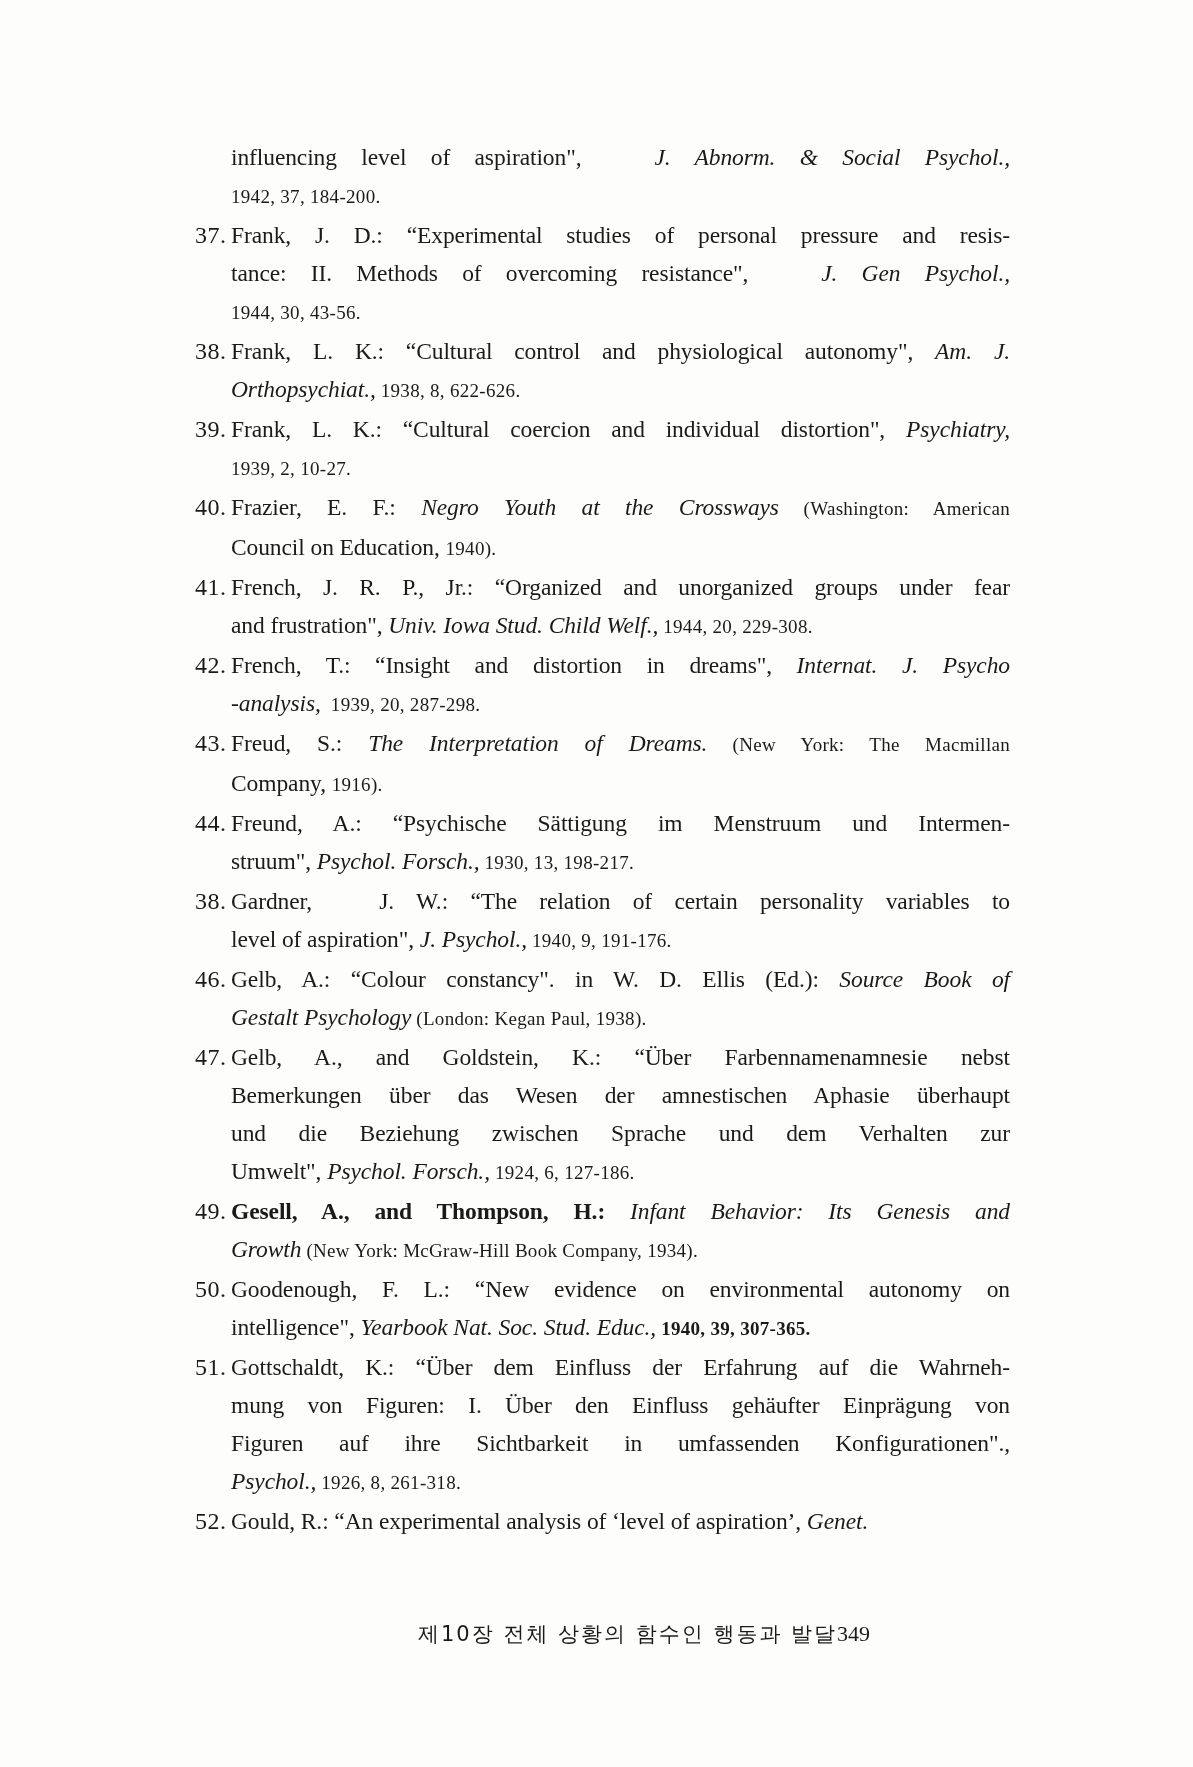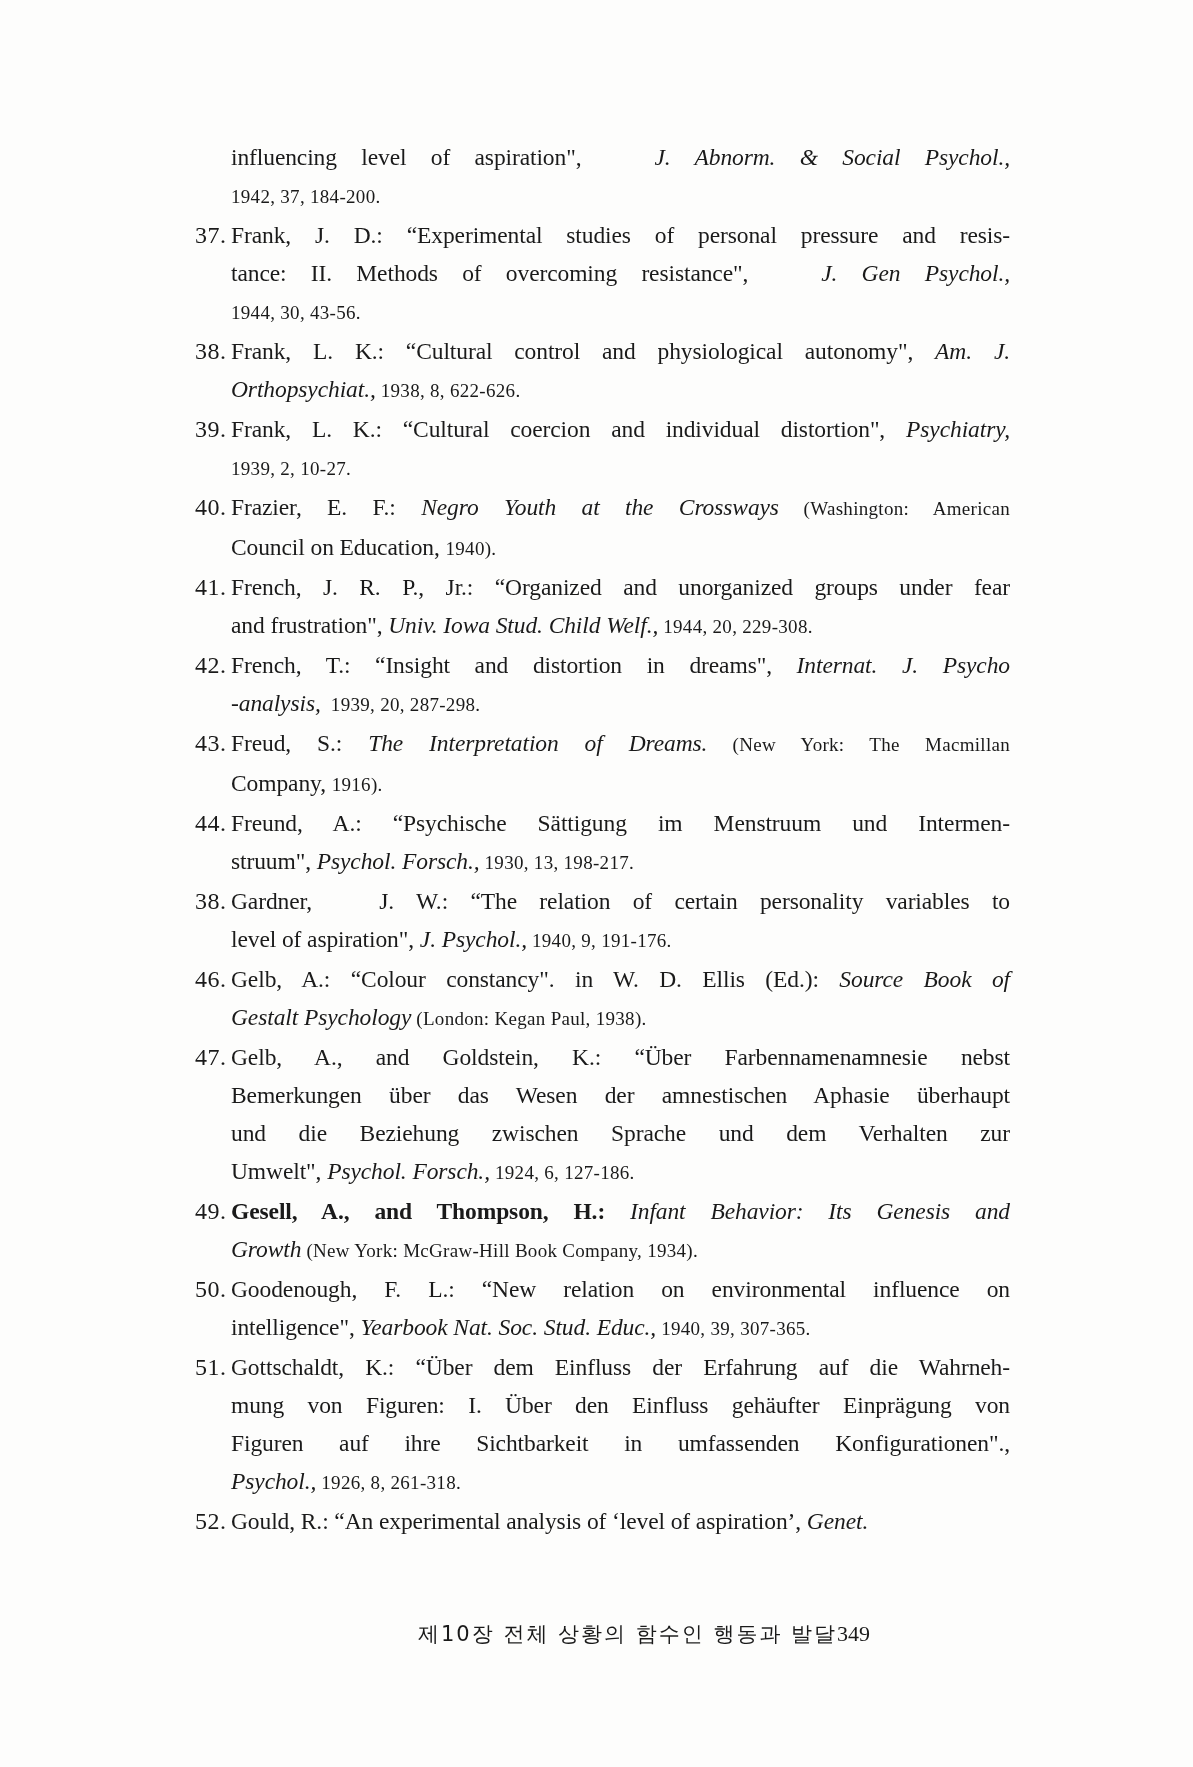--- a/index.html
+++ b/index.html
@@ -140,22 +140,22 @@
         <span class="line"><span style="white-space: pre;">und die Beziehung zwischen Sprache und dem Verhalten zur</span></span>
         <span class="line last"><span style="white-space: pre;">Umwelt", </span><i style="white-space: pre;">Psychol. Forsch.,</i><span class="oldnum" style="white-space: pre;"> 1924, 6, 127-186.</span></span>
       </div>
       <div class="entry">
         <span class="num">49.</span>
         <span class="line"><span style="white-space: pre; font-weight: bold;">Gesell, A., and Thompson, H.: </span><i style="white-space: pre;">Infant Behavior: Its Genesis and</i></span>
         <span class="line last"><i style="white-space: pre;">Growth</i><span class="oldnum" style="white-space: pre;"> (New York: McGraw-Hill Book Company, 1934).</span></span>
       </div>
       <div class="entry">
         <span class="num">50.</span>
-        <span class="line"><span style="white-space: pre;">Goodenough, F. L.: “New relation on environmental influence on</span></span>
-        <span class="line last"><span style="white-space: pre;">intelligence", </span><i style="white-space: pre;">Yearbook Nat. Soc. Stud. Educ.,</i><span class="oldnum" style="white-space: pre;"> 1940, 39, 307-365.</span></span>
+        <span class="line"><span style="white-space: pre;">Goodenough, F. L.: “New evidence on environmental autonomy on</span></span>
+        <span class="line last"><span style="white-space: pre;">intelligence", </span><i style="white-space: pre;">Yearbook Nat. Soc. Stud. Educ.,</i><span class="oldnum" style="white-space: pre; font-weight: bold;"> 1940, 39, 307-365.</span></span>
       </div>
       <div class="entry">
         <span class="num">51.</span>
         <span class="line"><span style="white-space: pre;">Gottschaldt, K.: “Über dem Einfluss der Erfahrung auf die Wahrneh-</span></span>
         <span class="line"><span style="white-space: pre;">mung von Figuren: I. Über den Einfluss gehäufter Einprägung von</span></span>
         <span class="line"><span style="white-space: pre;">Figuren auf ihre Sichtbarkeit in umfassenden Konfigurationen".,</span></span>
         <span class="line last"><i style="white-space: pre;">Psychol.,</i><span class="oldnum" style="white-space: pre;"> 1926, 8, 261-318.</span></span>
       </div>
       <div class="entry">
         <span class="num">52.</span>

